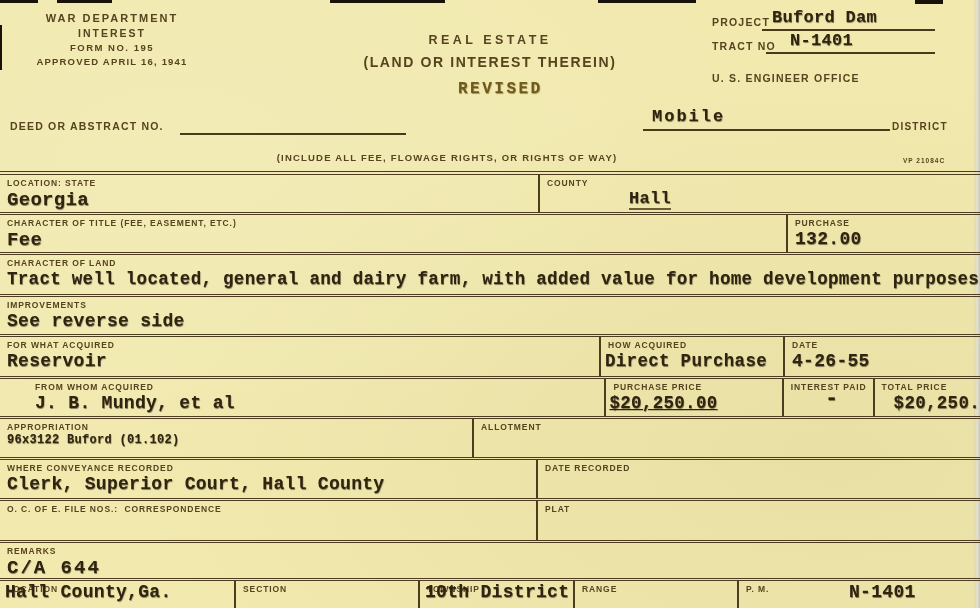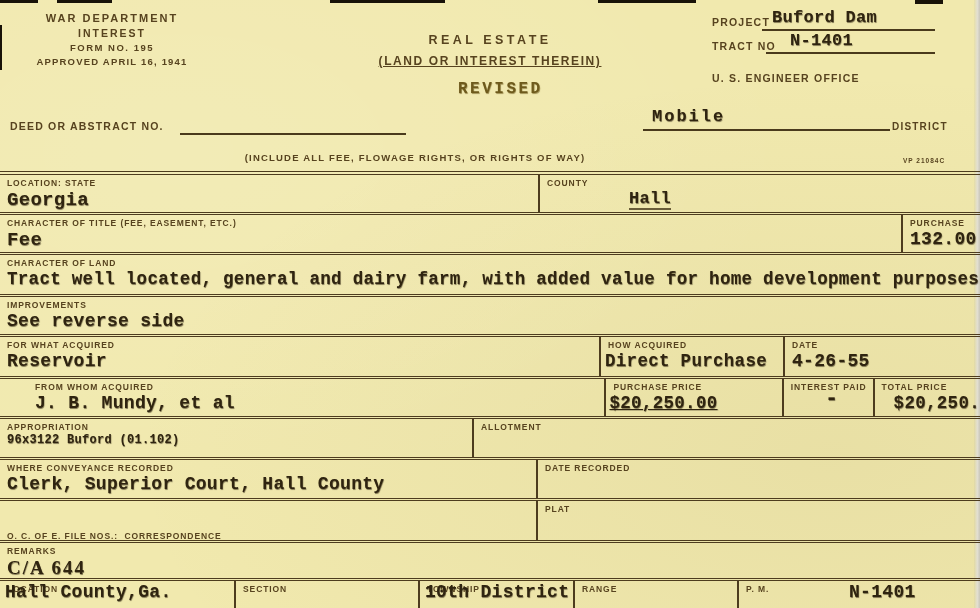--- a/index.html
+++ b/index.html
@@ -34,21 +34,21 @@
   .hdr-abs{position:absolute;}
   .uline{position:absolute;border-bottom:2px solid #4a3a1c;}
   
   #war-block{position:absolute;left:28px;top:12px;width:168px;text-align:center;color:var(--ink);}
   #war-block .l1{font-size:11px;font-weight:700;letter-spacing:2px;margin-bottom:3px;}
   #war-block .l2{font-size:10.5px;font-weight:700;letter-spacing:2px;margin-bottom:3px;}
   #war-block .l3{font-size:9.5px;font-weight:700;letter-spacing:1.5px;margin-bottom:3px;text-align:center;}
   #war-block .l4{font-size:9.5px;font-weight:700;letter-spacing:1.2px;}
   #title-block{position:absolute;left:320px;top:33px;width:340px;text-align:center;color:var(--ink);}
   #title-block .t1{font-size:12.5px;font-weight:700;letter-spacing:3.5px;margin-bottom:7px;}
-  #title-block .t2{font-size:12px;font-weight:700;letter-spacing:1.6px;text-decoration:underline;}
+  #title-block .t2{font-size:14px;font-weight:700;letter-spacing:1.6px;}
   #revised-stamp{
     position:absolute;left:458px;top:80px;
     font-family:"Liberation Mono","DejaVu Sans Mono",monospace;
     font-weight:700;font-size:16px;letter-spacing:2.5px;color:#6e5a1c;
     text-shadow:0.6px 0.6px 0.8px rgba(110,90,28,0.6);
   }
   
   #main-table{position:absolute;left:0;top:171px;width:980px;border-top:4px double var(--line);}
   .trow{display:flex;border-bottom:3px double var(--line);box-sizing:border-box;}
   .cell{box-sizing:border-box;position:relative;padding:3px 0 0 7px;overflow:visible;}
@@ -94,38 +94,38 @@
 
   <div class="hdr-abs plabel" style="left:712px;top:72px;font-size:10.5px;">U. S. ENGINEER OFFICE</div>
 
   <div class="hdr-abs plabel" style="left:10px;top:120px;font-size:10.5px;">DEED OR ABSTRACT NO.</div>
   <div class="uline" style="left:180px;top:133px;width:226px;"></div>
 
   <div class="hdr-abs typed" style="left:652px;top:107px;letter-spacing:2px;">Mobile</div>
   <div class="uline" style="left:643px;top:129px;width:247px;"></div>
   <div class="hdr-abs plabel" style="left:892px;top:121px;font-size:10px;">DISTRICT</div>
 
-  <div class="hdr-abs plabel" style="left:0;top:152px;width:830px;text-align:center;font-size:9.5px;">(INCLUDE ALL FEE, FLOWAGE RIGHTS, OR RIGHTS OF WAY)</div>
+  <div class="hdr-abs plabel" style="left:0;top:152px;width:830px;text-align:center;font-size:9.5px;padding-left:32px;">(INCLUDE ALL FEE, FLOWAGE RIGHTS, OR RIGHTS OF WAY)</div>
   <div class="hdr-abs" style="left:903px;top:157px;font-size:6.5px;font-weight:700;letter-spacing:1px;color:var(--ink);">VP 21084C</div>
 
   <div id="main-table">
 
     <div class="trow" style="height:40px;">
       <div class="cell" style="width:538px;">
         <div class="small-label">LOCATION: STATE</div>
         <div class="typed val" style="font-size:19px;">Georgia</div>
       </div>
       <div class="cell grow">
         <div class="small-label">COUNTY</div>
         <div class="val"><span class="typed" style="display:inline-block;margin-left:82px;border-bottom:2px solid rgba(60,45,18,0.75);">Hall</span></div>
       </div>
     </div>
 
     <div class="trow" style="height:40px;">
-      <div class="cell" style="width:901px;">
+      <div class="cell" style="width:786px;">
         <div class="small-label">CHARACTER OF TITLE (FEE, EASEMENT, ETC.)</div>
         <div class="typed val" style="font-size:19px;">Fee</div>
       </div>
       <div class="cell grow">
         <div class="small-label">PURCHASE</div>
         <div class="typed val" style="font-size:18px;">132.00</div>
       </div>
     </div>
 
     <div class="trow" style="height:42px;">
@@ -192,34 +192,34 @@
         <div class="small-label">WHERE CONVEYANCE RECORDED</div>
         <div class="typed val" style="font-size:18px;">Clerk, Superior Court, Hall County</div>
       </div>
       <div class="cell grow">
         <div class="small-label">DATE RECORDED</div>
         <div class="typed val"></div>
       </div>
     </div>
 
     <div class="trow" style="height:42px;">
-      <div class="cell" style="width:536px;margin-top:27px;">
+      <div class="cell" style="width:536px;">
         <div class="small-label">O. C. OF E. FILE NOS.:  CORRESPONDENCE</div>
         <div class="typed val"></div>
       </div>
       <div class="cell grow">
         <div class="small-label">PLAT</div>
         <div class="typed val"></div>
       </div>
     </div>
 
     <div class="trow" style="height:38px;">
       <div class="cell grow">
         <div class="small-label">REMARKS</div>
-        <div class="typed val" style="font-size:19px;letter-spacing:2px;font-family:Liberation Serif, serif;">C/A 644</div>
+        <div class="typed val" style="font-size:19px;letter-spacing:2px;">C/A 644</div>
       </div>
     </div>
 
     <div class="trow" style="height:34px;border-bottom:none;">
       <div class="cell" style="width:234px;">
         <div class="small-label">LOCATION</div>
         <div class="typed overlap-val" style="font-size:18px;">Hall County,Ga.</div>
       </div>
       <div class="cell" style="width:184px;">
         <div class="small-label">SECTION</div>

